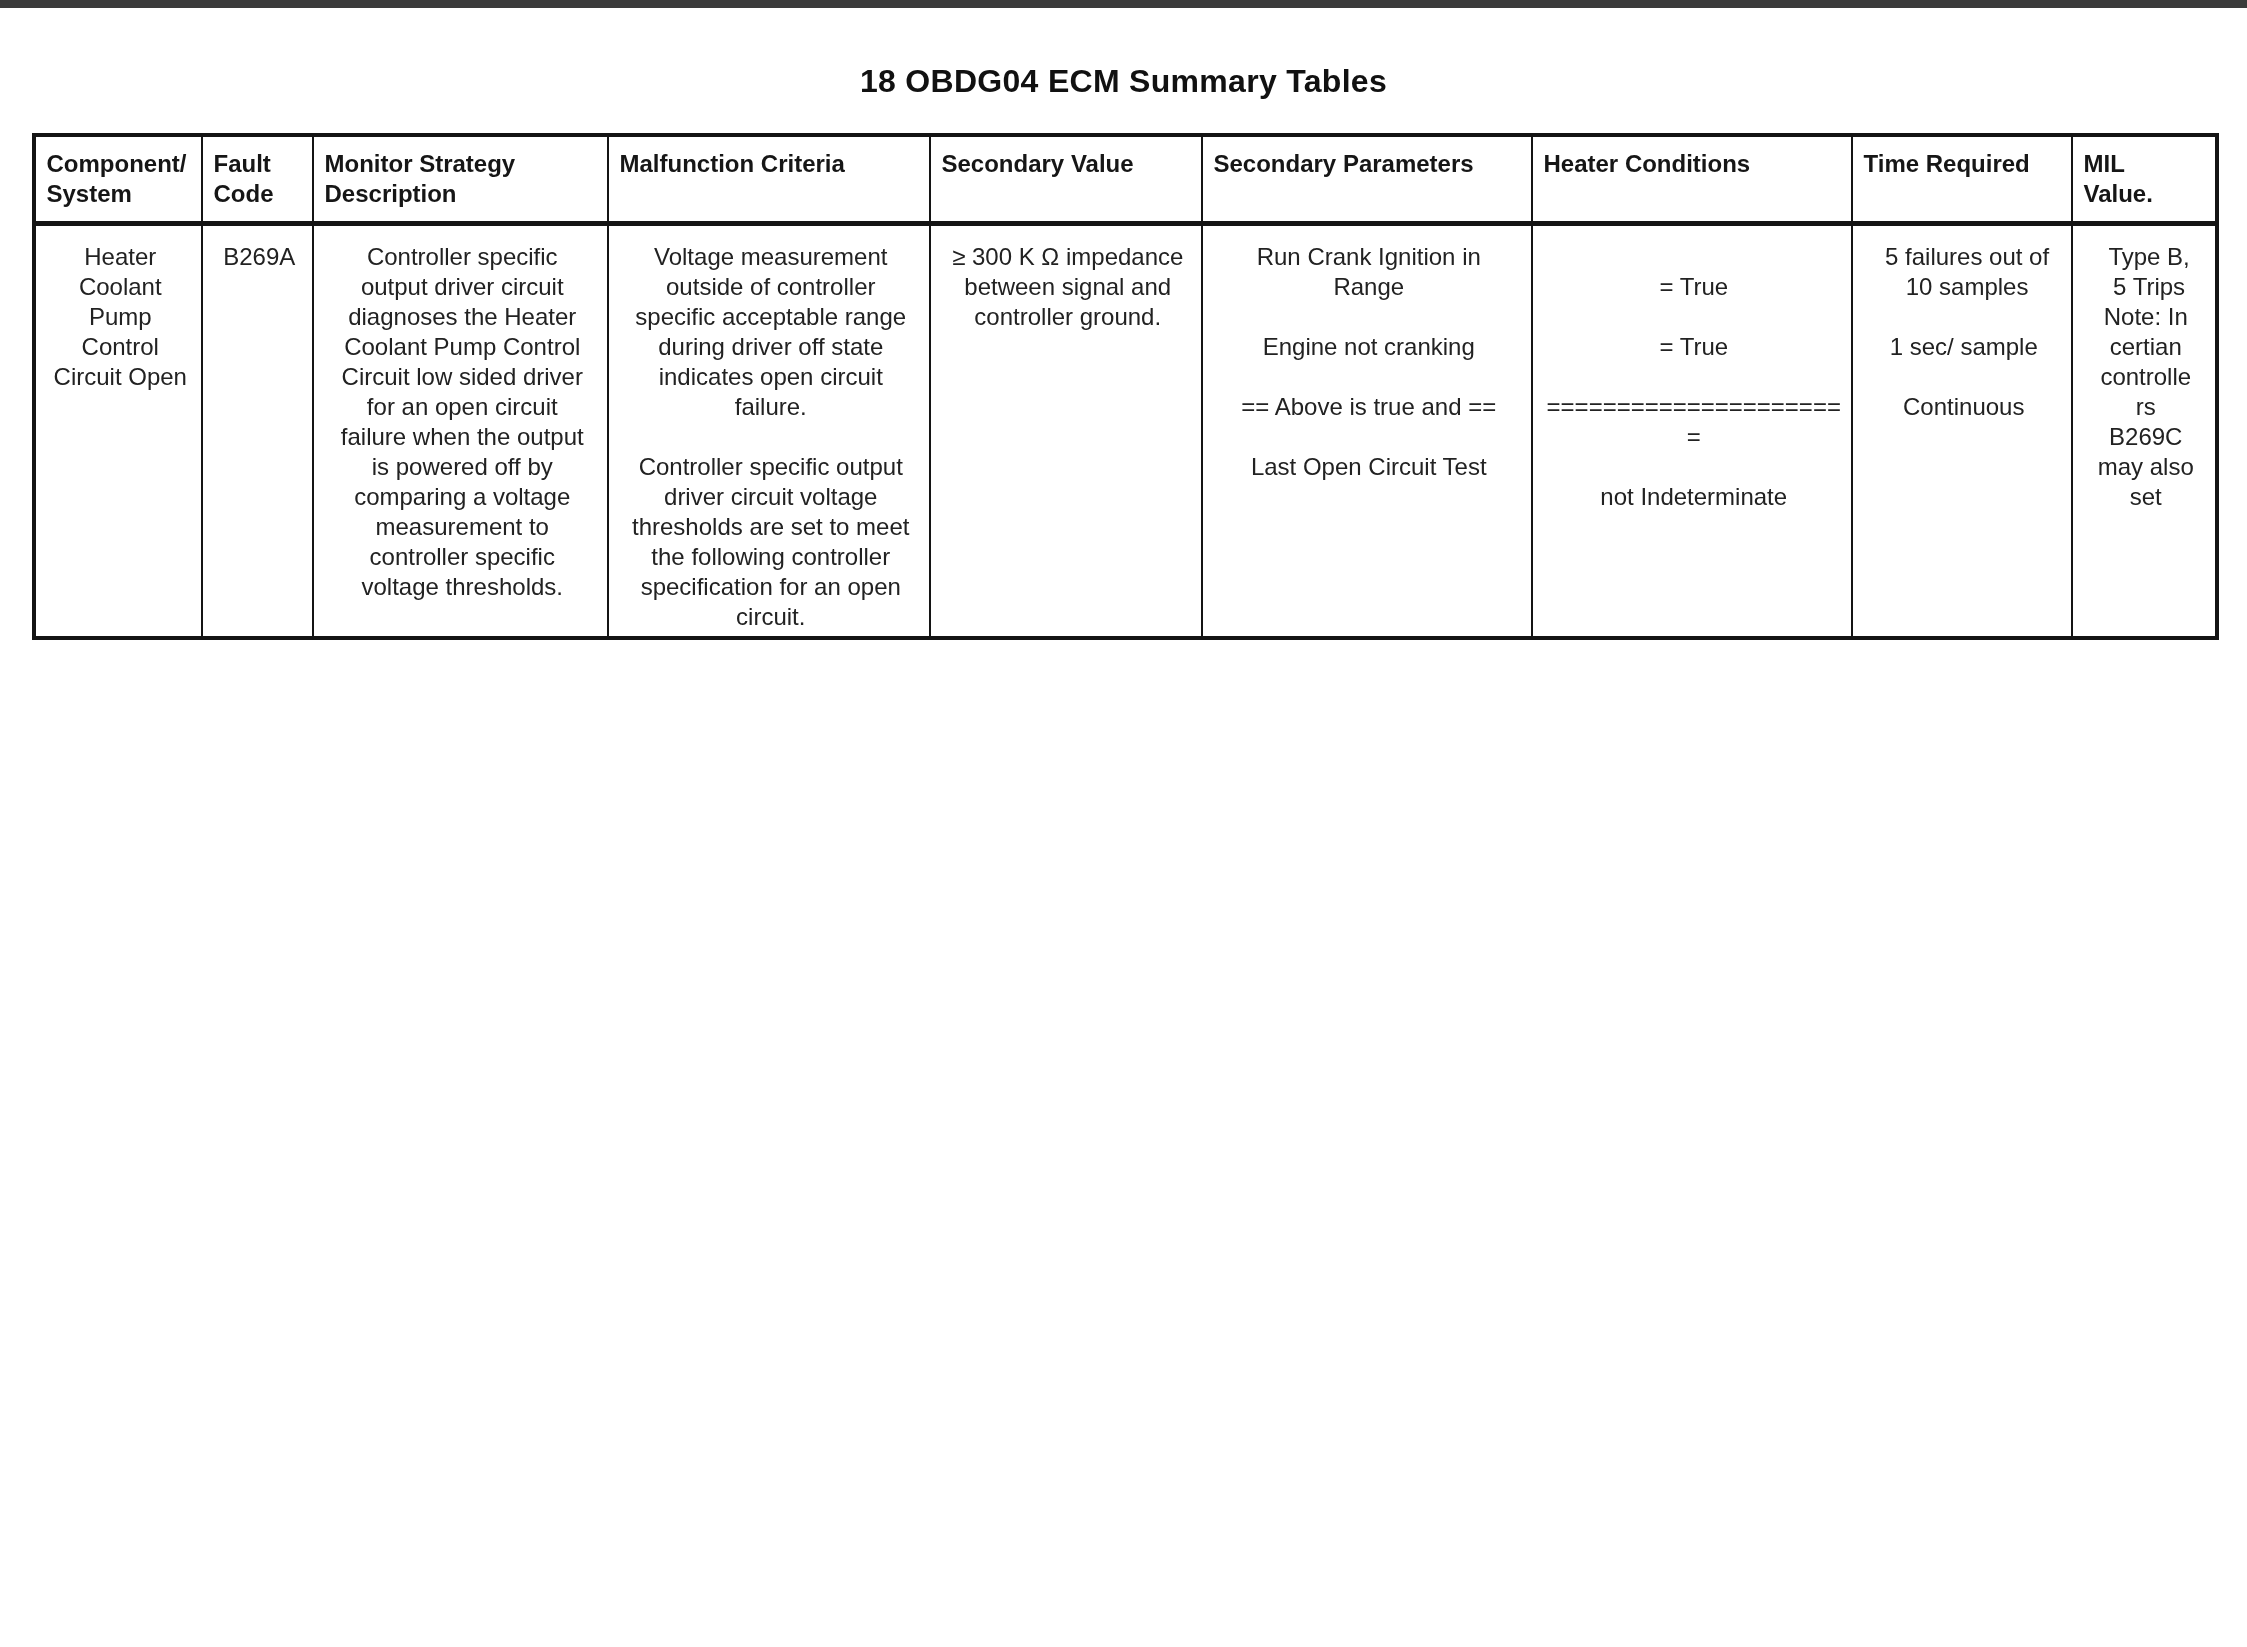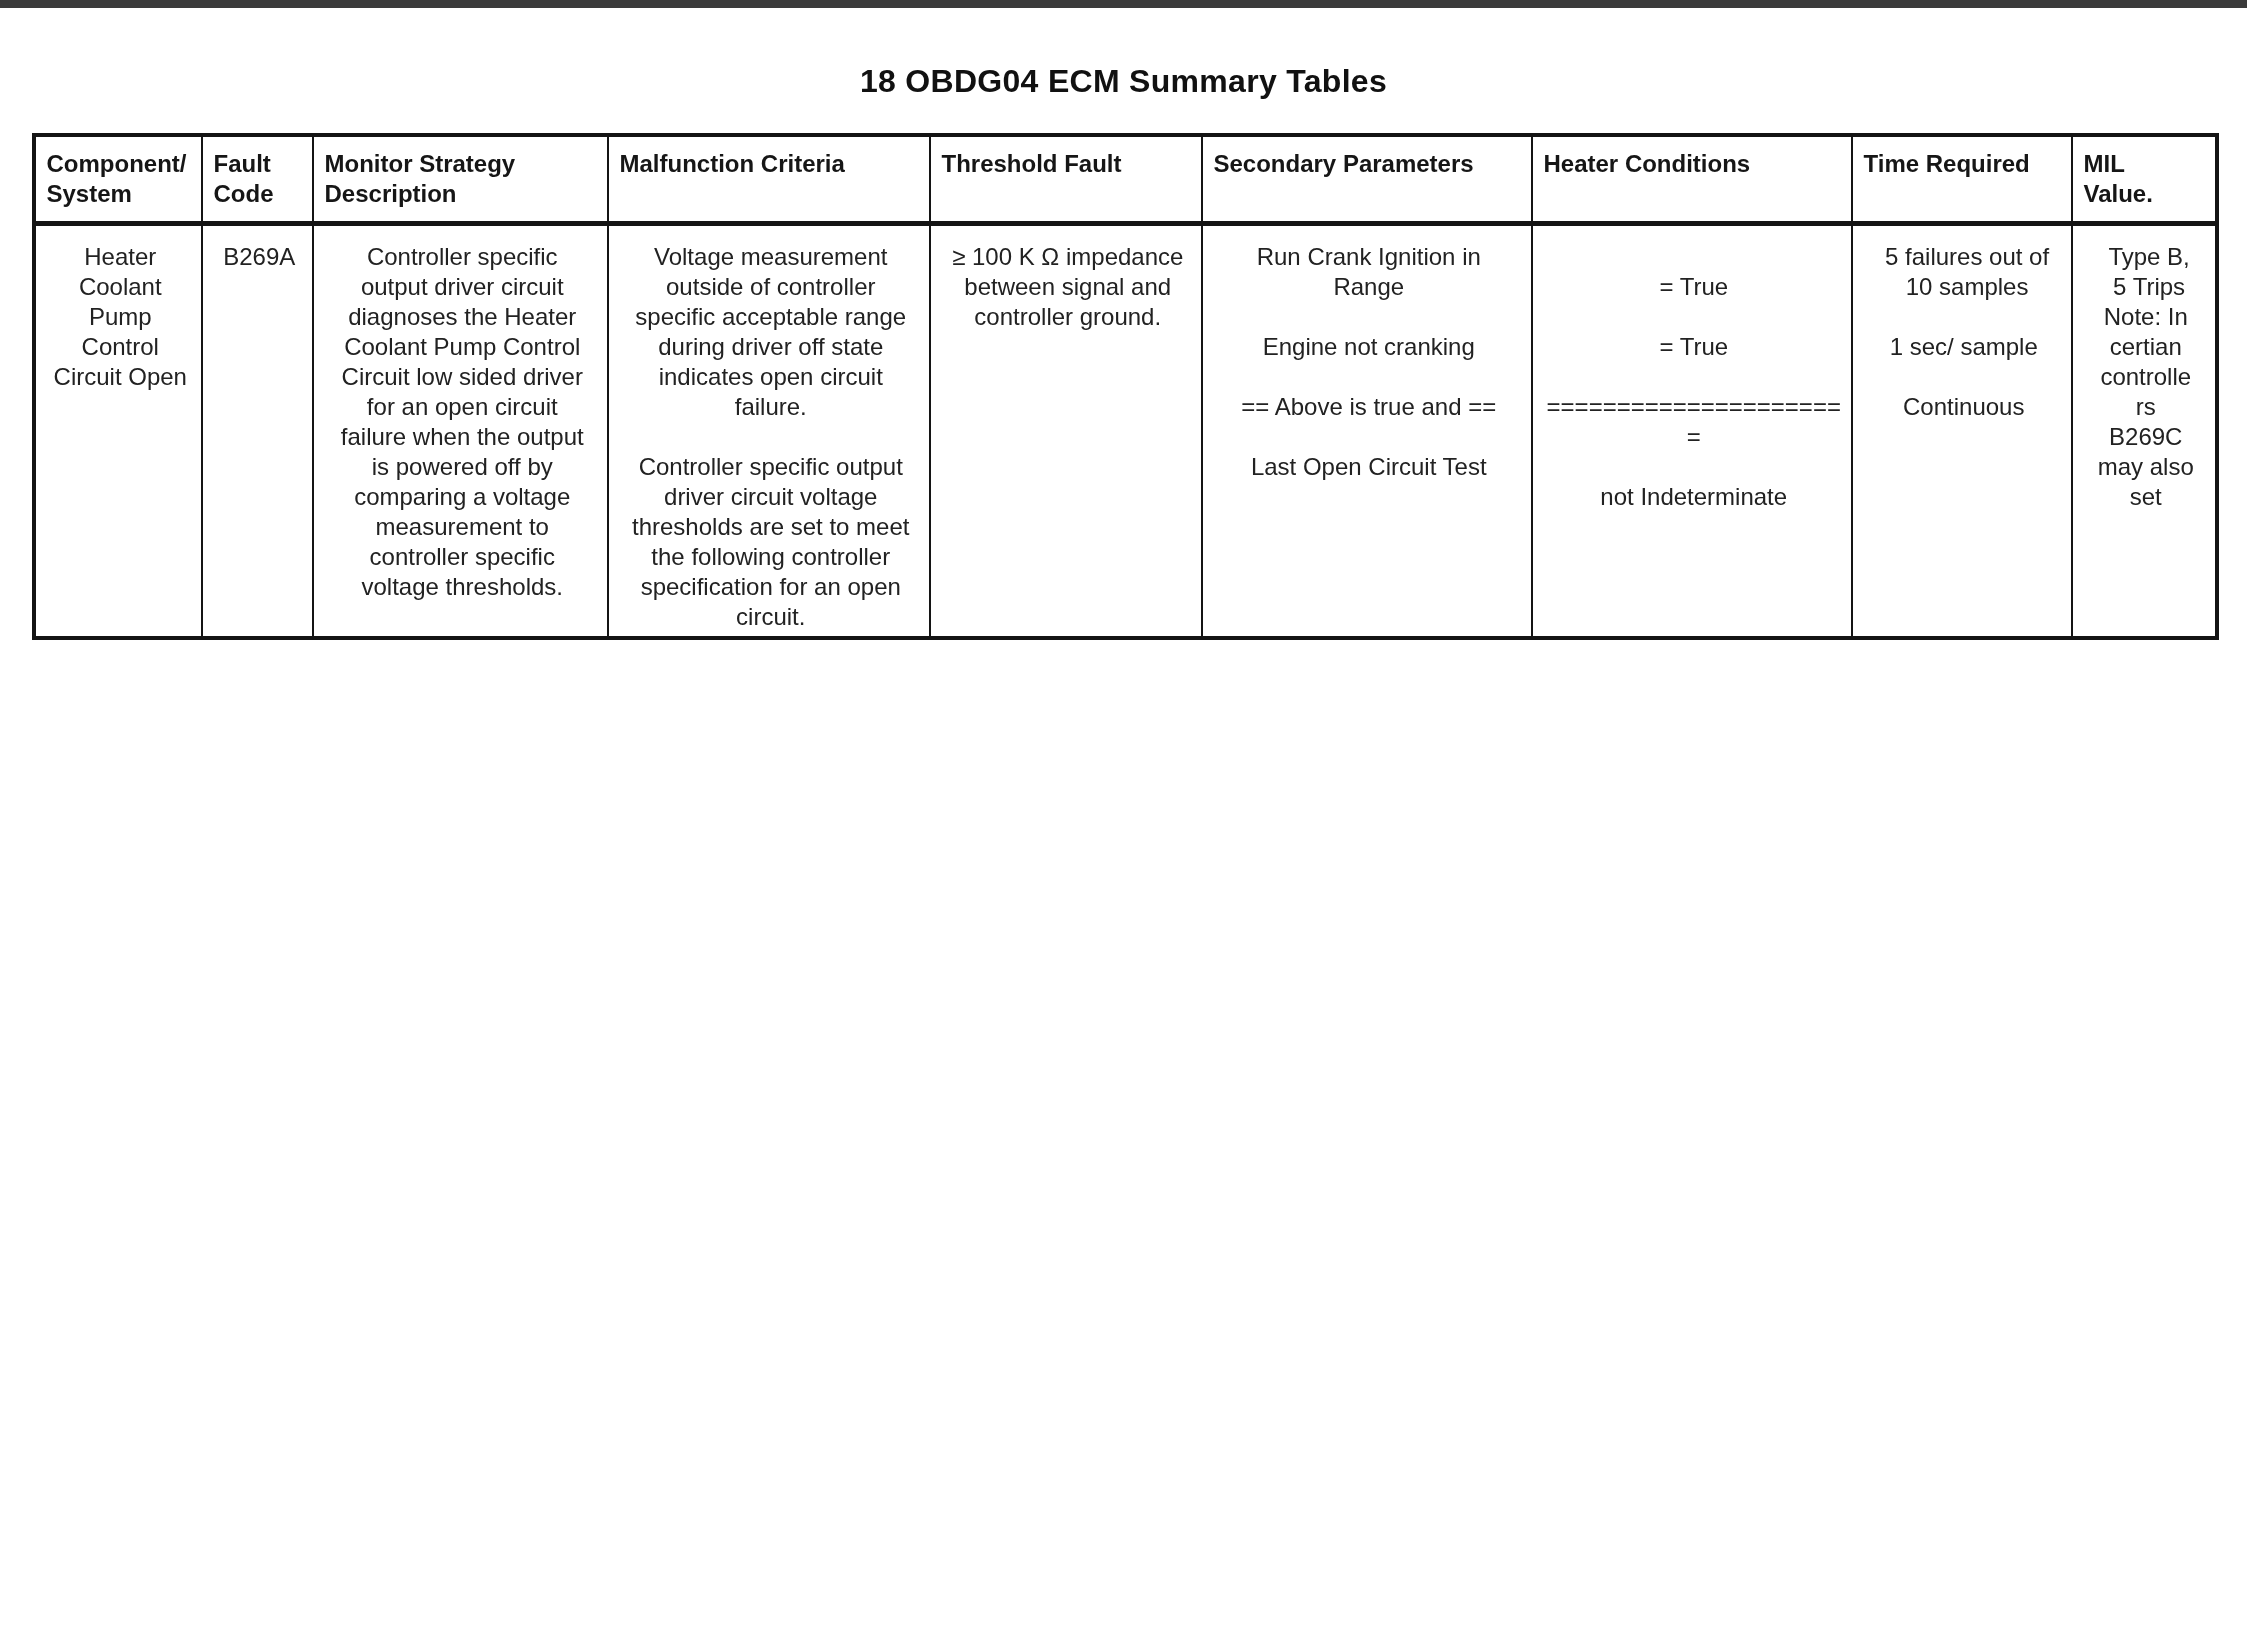--- a/index.html
+++ b/index.html
@@ -91,21 +91,21 @@
     </colgroup>
     <thead>
       <tr>
         <th>Component/
 System</th>
         <th>Fault
 Code</th>
         <th>Monitor Strategy
 Description</th>
         <th>Malfunction Criteria</th>
-        <th>Threshold Fault</th>
+        <th>Secondary Value</th>
         <th>Secondary Parameters</th>
         <th>Heater Conditions</th>
         <th>Time Required</th>
         <th>MIL
 Value.</th>
       </tr>
     </thead>
     <tbody>
       <tr>
         <td>Heater
@@ -132,21 +132,21 @@
 during driver off state
 indicates open circuit
 failure.
 
 Controller specific output
 driver circuit voltage
 thresholds are set to meet
 the following controller
 specification for an open
 circuit.</td>
-        <td>≥ 100 K Ω impedance
+        <td>≥ 300 K Ω impedance
 between signal and
 controller ground.</td>
         <td>Run Crank Ignition in
 Range
 
 Engine not cranking
 
 == Above is true and ==
 
 Last Open Circuit Test</td>

